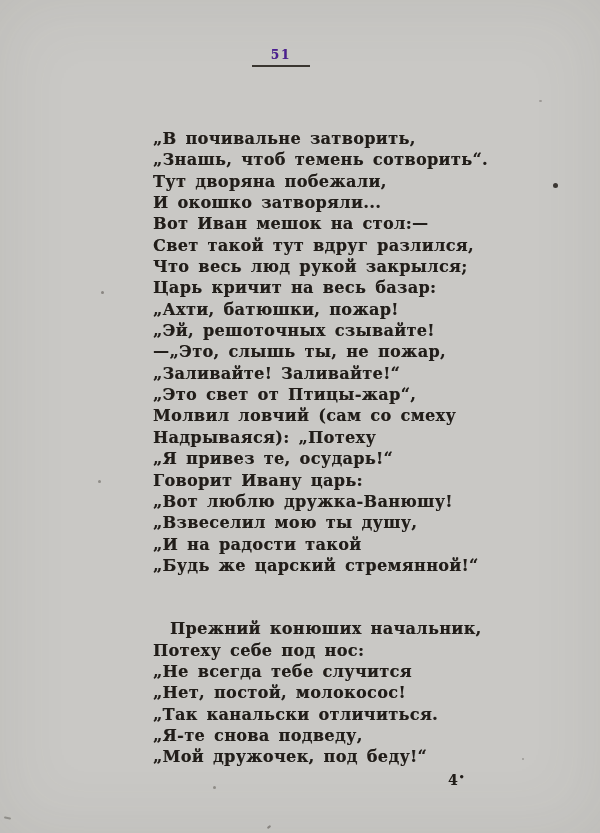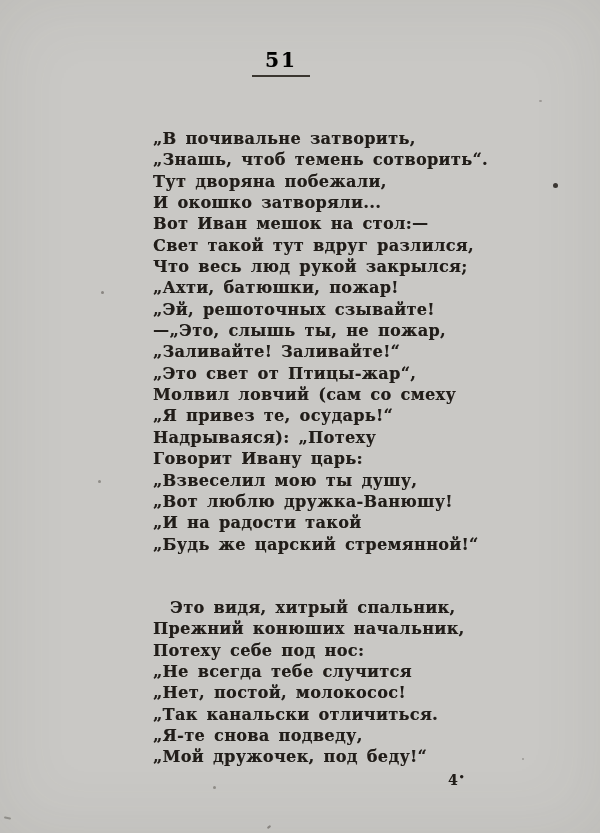--- a/index.html
+++ b/index.html
@@ -19,24 +19,24 @@
     color: #211d19;
   }
   .header-block {
     position: absolute;
     top: 48px;
     left: 238px;
     width: 86px;
     text-align: center;
   }
   .page-number {
-    font-size: 20px;
+    font-size: 12px;
     font-weight: 700;
     letter-spacing: 2px;
-    color: #000000;
+    color: #4c1d95;
     text-shadow: 0.3px 0.3px 0 rgba(33,29,25,0.5);
   }
   .header-rule {
     width: 58px;
     height: 2px;
     margin: 3px auto 0 auto;
     background: #3a3630;
   }
   .poem {
     position: absolute;
@@ -93,36 +93,36 @@
 
   <div class="poem">
     <div class="stanza stanza-1">
         <div class="line">„В почивальне затворить,</div>
         <div class="line">„Знашь, чтоб темень сотворить“.</div>
         <div class="line">Тут дворяна побежали,</div>
         <div class="line">И окошко затворяли...</div>
         <div class="line">Вот Иван мешок на стол:—</div>
         <div class="line">Свет такой тут вдруг разлился,</div>
         <div class="line">Что весь люд рукой закрылся;</div>
+        <div class="line">Царь кричит на весь базар:</div>
         <div class="line">„Ахти, батюшки, пожар!</div>
         <div class="line">„Эй, решоточных сзывайте!</div>
         <div class="line">—„Это, слышь ты, не пожар,</div>
         <div class="line">„Заливайте! Заливайте!“</div>
         <div class="line">„Это свет от Птицы-жар“,</div>
         <div class="line">Молвил ловчий (сам со смеху</div>
+        <div class="line">Надрываяся): „Потеху</div>
         <div class="line">„Я привез те, осударь!“</div>
-        <div class="line">Надрываяся): „Потеху</div>
         <div class="line">Говорит Ивану царь:</div>
+        <div class="line">„Вот люблю дружка-Ванюшу!</div>
         <div class="line">„Взвеселил мою ты душу,</div>
-        <div class="line">„Вот люблю дружка-Ванюшу!</div>
         <div class="line">„И на радости такой</div>
         <div class="line">„Будь же царский стремянной!“</div>
       </div>
     <div class="stanza stanza-2">
-        <div class="line">Это видя, хитрый спальник,</div>
         <div class="line">Прежний конюших начальник,</div>
         <div class="line">Потеху себе под нос:</div>
         <div class="line">„Не всегда тебе случится</div>
         <div class="line">„Нет, постой, молокосос!</div>
         <div class="line">„Так канальски отличиться.</div>
         <div class="line">„Я-те снова подведу,</div>
         <div class="line">„Мой дружочек, под беду!“</div>
       </div>
   </div>
 

